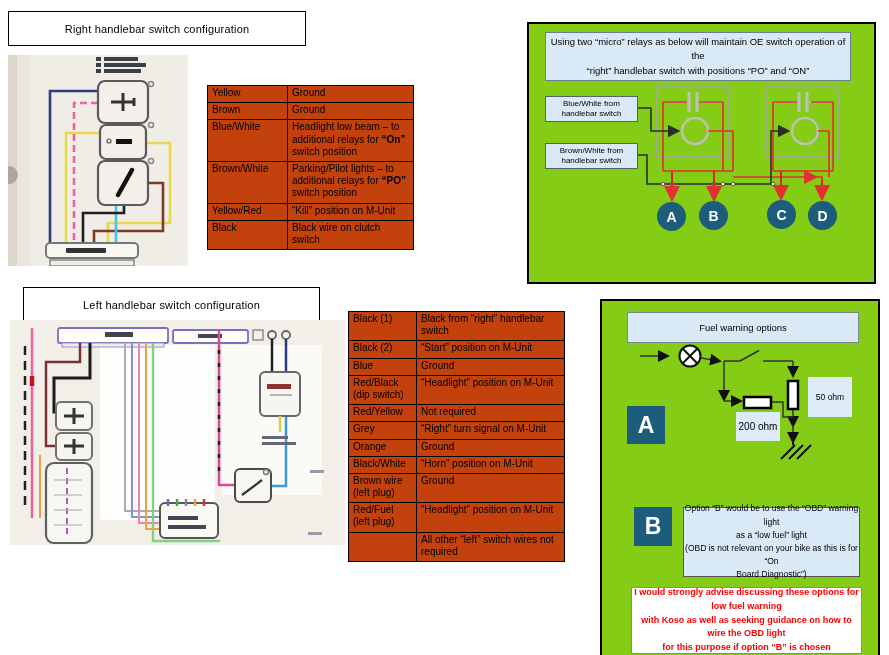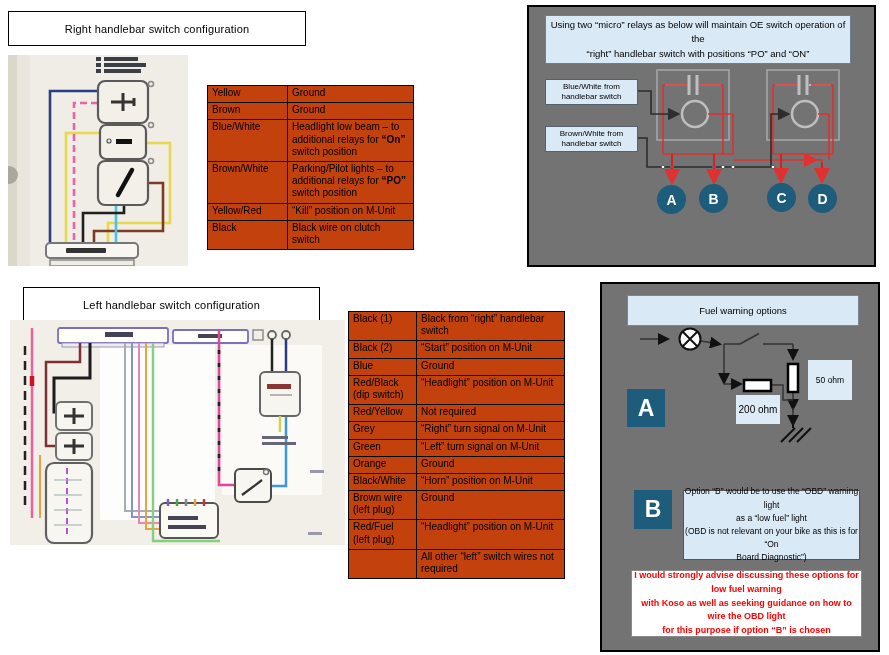--- a/index.html
+++ b/index.html
@@ -1,19 +1,19 @@
 <!DOCTYPE html>
 <html><head>
 <meta charset="utf-8">
 <style>
   html,body{margin:0;padding:0;background:#fff;}
   body{font-family:"Liberation Sans",sans-serif;color:#000;}
   .canvas{position:relative;width:889px;height:655px;background:#fff;overflow:hidden;}
   .title-box{position:absolute;border:1.5px solid #000;background:#fff;display:flex;align-items:center;justify-content:center;font-size:11px;letter-spacing:.2px;}
-  .panel{position:absolute;border:2px solid #000;background:#737373;}
+  .panel{position:absolute;border:2px solid #000;background:#84cc16;margin-top:17px;}
   .bluebox{position:absolute;background:#d9e9f6;display:flex;align-items:center;justify-content:center;text-align:center;}
   .bordered{border:1px solid #55616c;}
   .tbl{position:absolute;border-collapse:collapse;background:#c2410c;font-size:10px;line-height:1.22;table-layout:fixed;}
   .tbl td{border:1px solid #000;padding:1px 4px 3px;vertical-align:top;overflow:hidden;}
   .badge{position:absolute;background:#1e5c7c;color:#fff;display:flex;align-items:center;justify-content:center;}
   .circle-badge{border-radius:50%;width:29px;height:29px;font-size:14px;font-weight:bold;}
   .square-badge{font-size:23px;font-weight:bold;}
   .photo{position:absolute;overflow:hidden;}
   .prewrap{white-space:pre-line;}
   .svg-abs{position:absolute;left:0;top:0;}
@@ -290,24 +290,20 @@
           <td>Red/Black (dip switch)</td>
           <td><span>“Headlight” position on M-Unit</span></td>
         </tr>
         <tr>
           <td>Red/Yellow</td>
           <td><span>Not required</span></td>
         </tr>
         <tr>
           <td>Grey</td>
           <td><span>“Right” turn signal on M-Unit</span></td>
-        </tr>
-        <tr>
-          <td>Green</td>
-          <td><span>“Left” turn signal on M-Unit</span></td>
         </tr>
         <tr>
           <td>Orange</td>
           <td><span>Ground</span></td>
         </tr>
         <tr>
           <td>Black/White</td>
           <td><span>“Horn” position on M-Unit</span></td>
         </tr>
         <tr>

